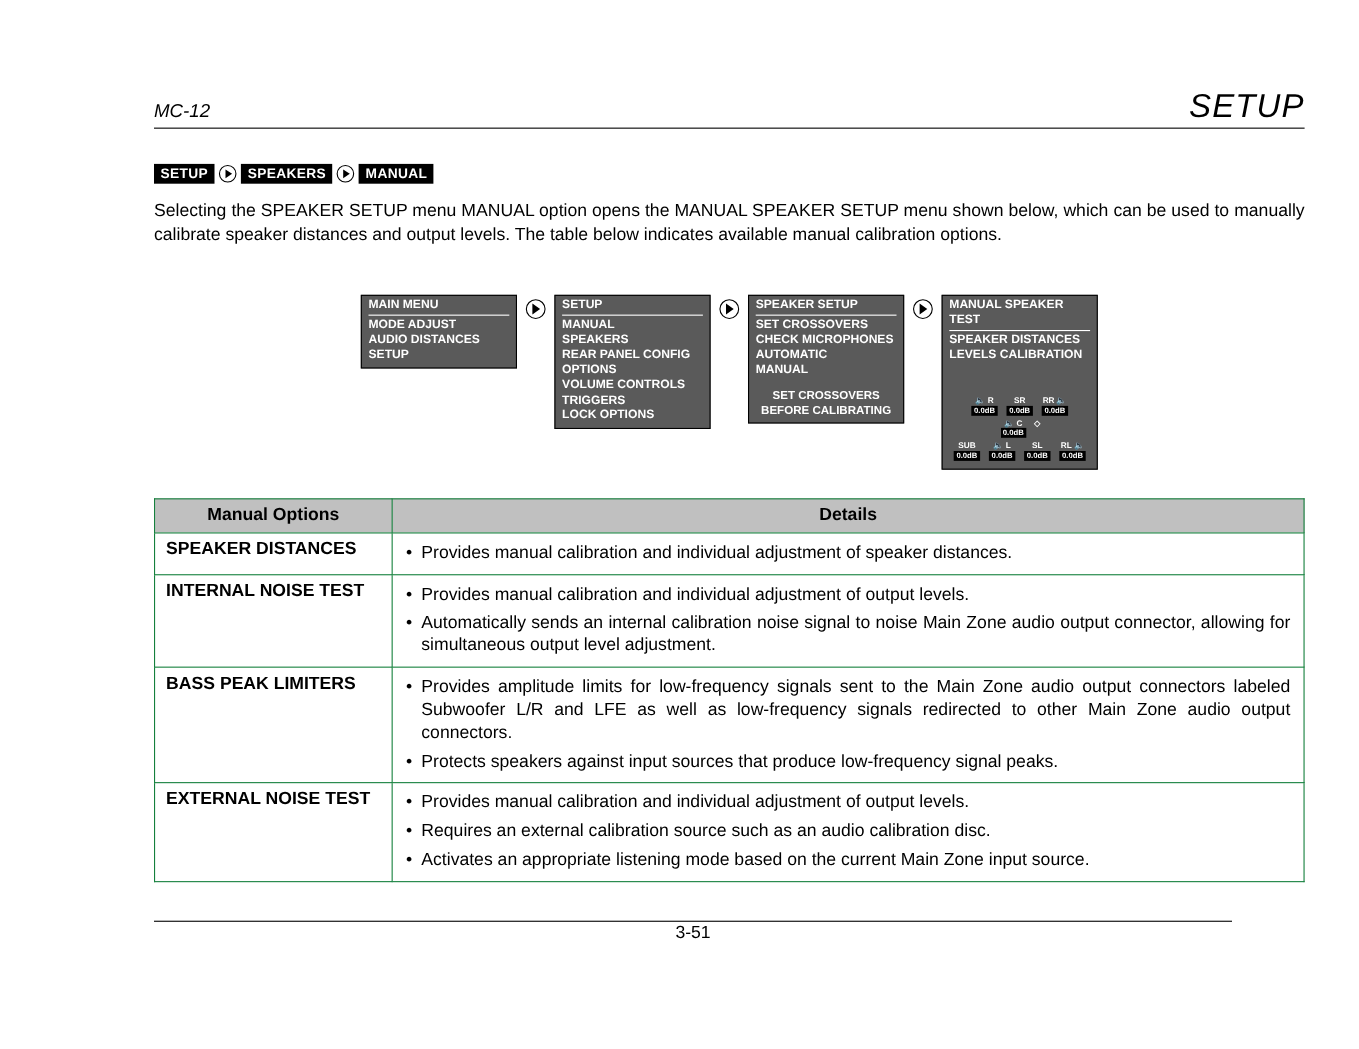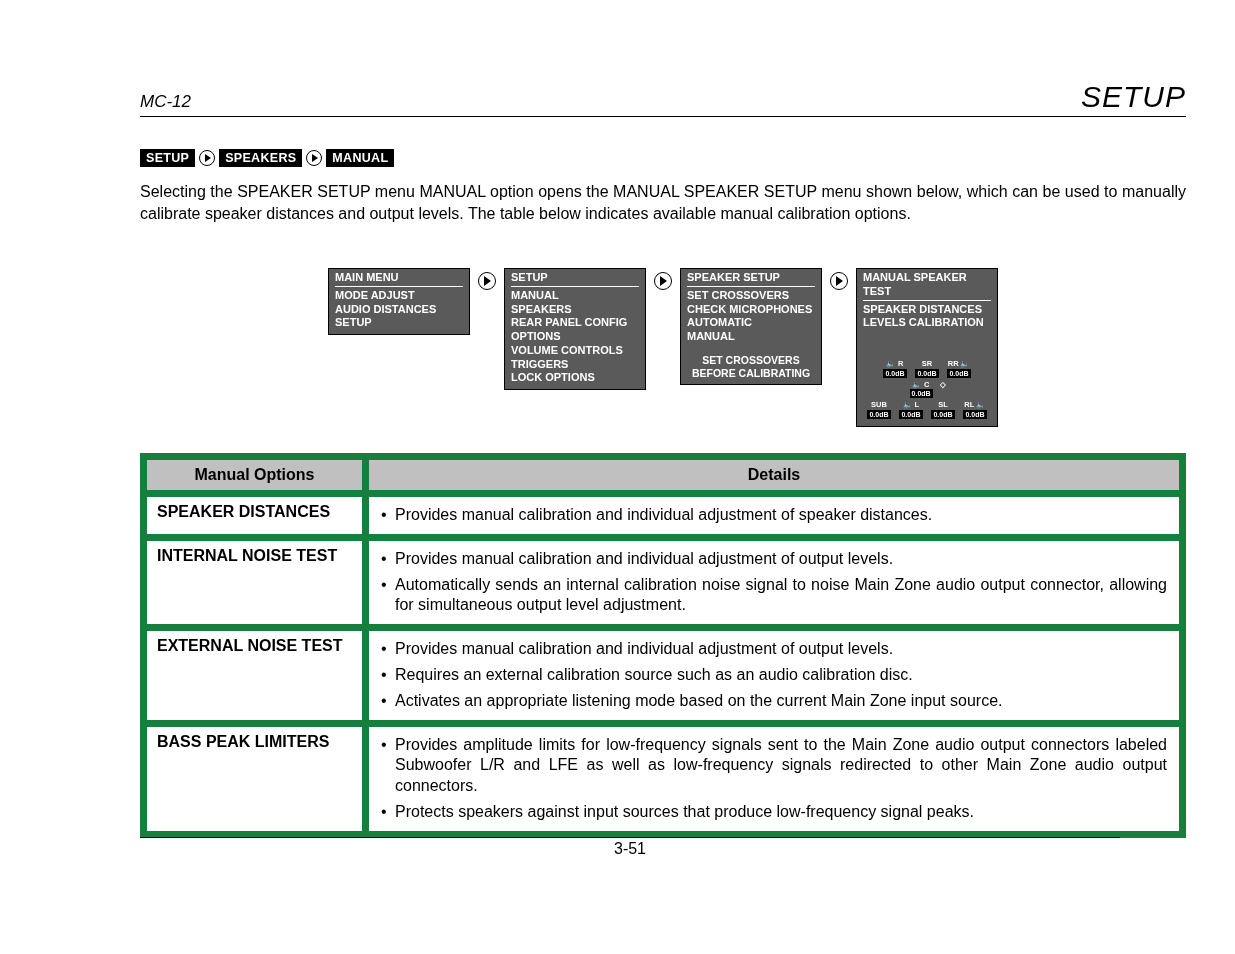--- a/index.html
+++ b/index.html
@@ -126,21 +126,21 @@
   .sp-label { font-size:7.5px; line-height:1; }
   .sp-db {
     background:#000; color:#fff; font-size:7px; padding:0 2px; line-height:1.3;
   }
   
   table.options {
     border-collapse: collapse;
     width: 100%;
   }
   table.options th, table.options td {
-    border: 7px solid #15803d;
+    border: 1px solid #15803d;
     padding: 6px 10px;
     vertical-align: top;
     font-size: 16px;
   }
   table.options th {
     background: #c0c0c0;
     font-weight: bold;
     text-align: center;
   }
   table.options td.opt {
@@ -308,38 +308,38 @@
         <tr>
           <td class="opt">INTERNAL NOISE TEST</td>
           <td>
             <ul class="bullets">
               <li>Provides manual calibration and individual adjustment of output levels.</li>
               <li>Automatically sends an internal calibration noise signal to noise Main Zone audio output connector, allowing for simultaneous output level adjustment.</li>
             </ul>
           </td>
         </tr>
         <tr>
+          <td class="opt">BASS PEAK LIMITERS</td>
+          <td>
+            <ul class="bullets">
+              <li>Provides amplitude limits for low-frequency signals sent to the Main Zone audio output connectors labeled Subwoofer L/R and LFE as well as low-frequency signals redirected to other Main Zone audio output connectors.</li>
+              <li>Protects speakers against input sources that produce low-frequency signal peaks.</li>
+            </ul>
+          </td>
+        </tr>
+        <tr>
           <td class="opt">EXTERNAL NOISE TEST</td>
           <td>
             <ul class="bullets">
               <li>Provides manual calibration and individual adjustment of output levels.</li>
               <li>Requires an external calibration source such as an audio calibration disc.</li>
               <li>Activates an appropriate listening mode based on the current Main Zone input source.</li>
             </ul>
           </td>
         </tr>
-        <tr>
-          <td class="opt">BASS PEAK LIMITERS</td>
-          <td>
-            <ul class="bullets">
-              <li>Provides amplitude limits for low-frequency signals sent to the Main Zone audio output connectors labeled Subwoofer L/R and LFE as well as low-frequency signals redirected to other Main Zone audio output connectors.</li>
-              <li>Protects speakers against input sources that produce low-frequency signal peaks.</li>
-            </ul>
-          </td>
-        </tr>
       </tbody>
   </table>
 
   <div class="footer">
     <span>3-51</span>
   </div>
 
 </div>
 
 </body></html>

